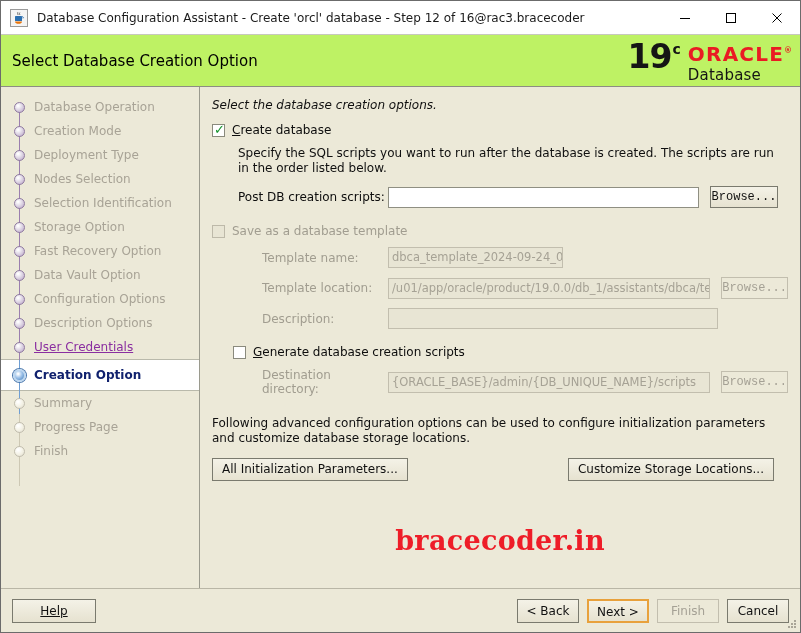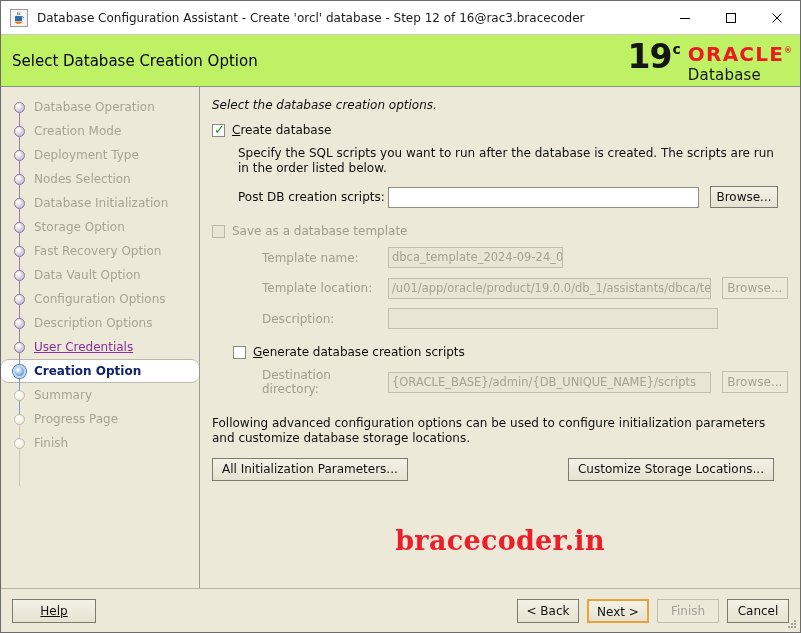--- a/index.html
+++ b/index.html
@@ -162,22 +162,21 @@
     align-items: center;
     height: 24px;
     position: relative;
     padding-left: 13px;
     box-sizing: border-box;
   }
   .nav-item.current {
     background: #ffffff;
     border-top: 1px solid #b9b9ab;
     border-bottom: 1px solid #b9b9ab;
-    height: 24px;
-    border-radius: 8px;
+    height: 32px;
   }
   .node {
     width: 11px;
     height: 11px;
     border-radius: 50%;
     flex: 0 0 auto;
     margin-right: 9px;
     position: relative;
     z-index: 2;
     box-sizing: border-box;
@@ -339,21 +338,21 @@
     font-family: "DejaVu Sans", sans-serif;
     white-space: nowrap;
     cursor: default;
     text-align: center;
   }
   .btn.disabled {
     color: #a5a195;
     border-color: #c2beae;
     background: #ece9d8;
   }
-  .btn.browse { margin-left: 11px; width: 68px; padding: 0; }
+  .btn.browse { margin-left: 11px; width: 68px; padding: 0; font-family: Liberation Mono, monospace; }
 
   .adv-text {
     font-size: 12px;
     color: #101010;
     margin-top: 20px;
     margin-bottom: 12px;
     max-width: 560px;
     line-height: 15px;
   }
   .adv-btn-row {
@@ -481,21 +480,21 @@
         <div class="nav-item">
           <span class="node done"></span>
           <span class="nav-label disabled">Deployment Type</span>
         </div>
         <div class="nav-item">
           <span class="node done"></span>
           <span class="nav-label disabled">Nodes Selection</span>
         </div>
         <div class="nav-item">
           <span class="node done"></span>
-          <span class="nav-label disabled">Database Initialization</span>
+          <span class="nav-label disabled">Selection Identification</span>
         </div>
         <div class="nav-item">
           <span class="node done"></span>
           <span class="nav-label disabled">Storage Option</span>
         </div>
         <div class="nav-item">
           <span class="node done"></span>
           <span class="nav-label disabled">Fast Recovery Option</span>
         </div>
         <div class="nav-item">

